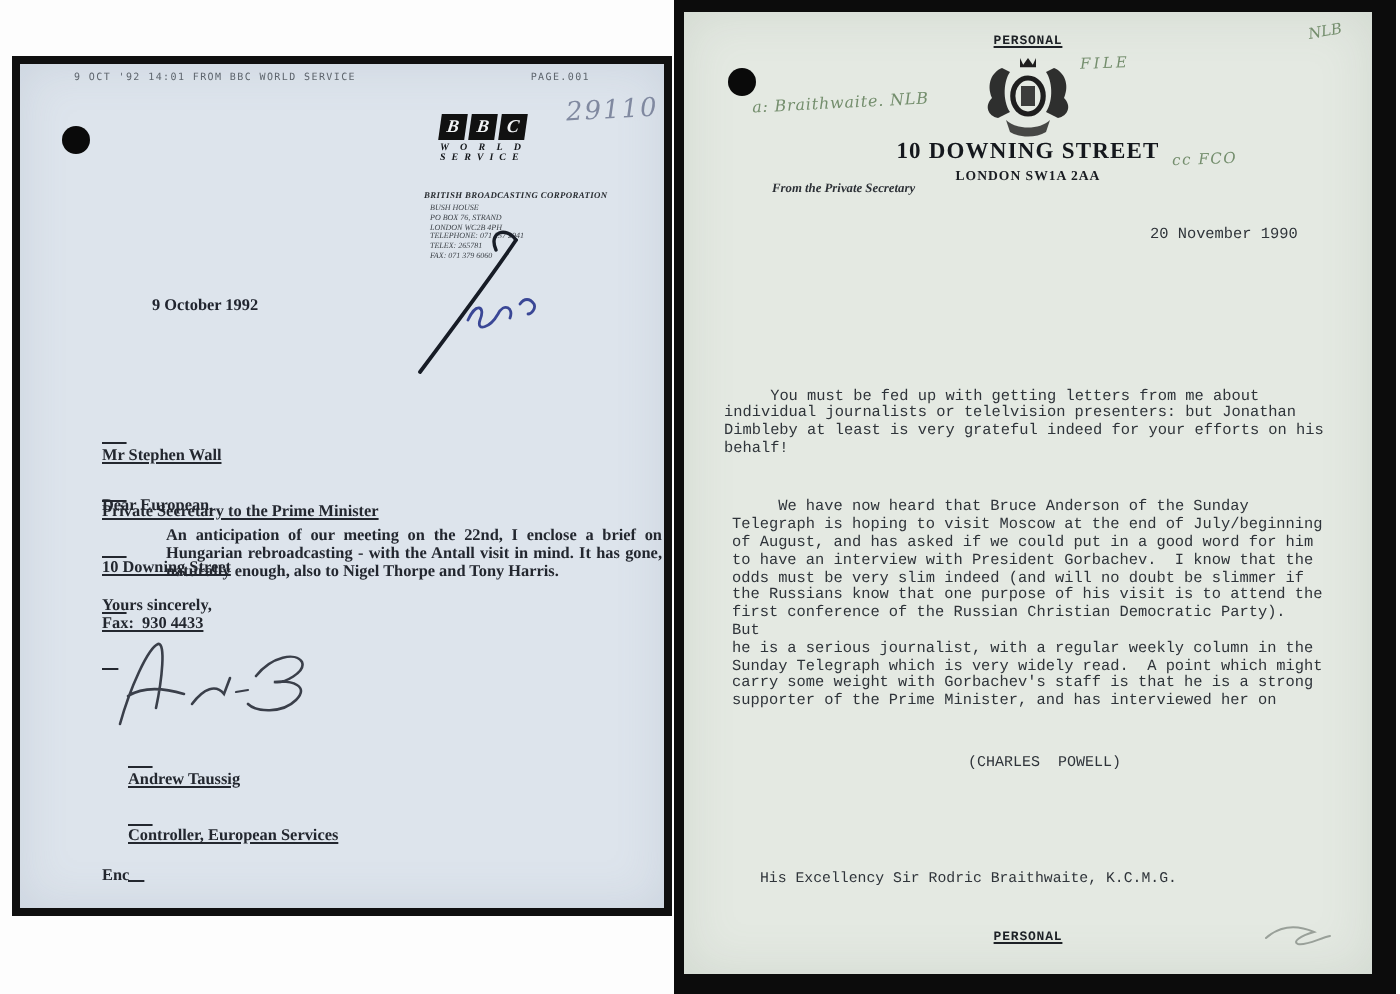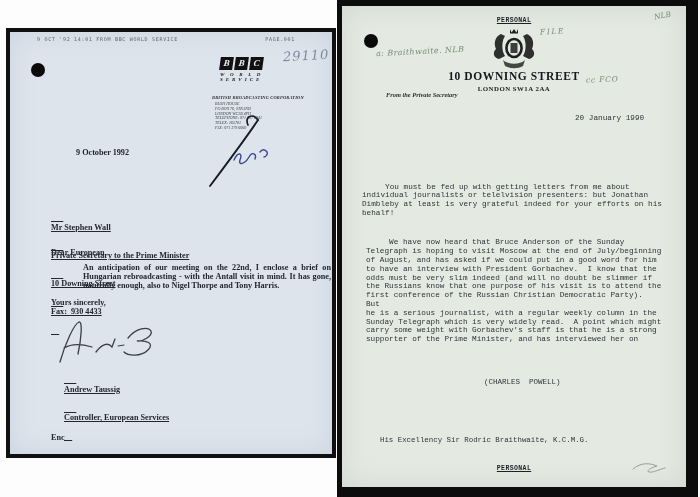--- a/index.html
+++ b/index.html
@@ -50,21 +50,21 @@
   .r-routing{left:34px;top:41px;font-size:8px;transform:rotate(-3deg);letter-spacing:.4px;}
   .r-cc{left:244px;top:69px;font-size:7.5px;letter-spacing:.8px;transform:rotate(-2deg);}
   .r-downing{left:0;right:0;top:64px;text-align:center;font-size:11.5px;font-weight:bold;
              letter-spacing:.6px;color:#15181d;}
   .r-london{left:0;right:0;top:79px;text-align:center;font-size:6.8px;font-weight:bold;
             letter-spacing:.5px;color:#1a1d22;}
   .r-from{left:44px;top:85px;font-size:6.4px;font-style:italic;font-weight:600;color:#2b2f35;}
   .r-date{left:233px;top:108px;font-size:7.7px;}
   .punch-right{left:22px;top:28px;}
   .r-body{left:20px;top:155px;width:300px;font-size:7.7px;line-height:8.8px;white-space:pre-wrap;}
-  .r-p1{margin:4px 0 3px 0;} .r-p2{margin:0 0 3px 4px;} .r-p3{margin:0;}
+  .r-p1{margin:16px 0 3px 0;} .r-p2{margin:0 0 3px 4px;} .r-p3{margin:0;}
   .r-charles{left:142px;top:372px;font-size:7.5px;white-space:pre;}
   .r-excellency{left:38px;top:430px;font-size:7.4px;}
   .r-personal-bottom{left:0;right:0;top:459px;text-align:center;font-family:"Liberation Mono",monospace;
                      font-size:6.5px;font-weight:bold;letter-spacing:.4px;text-decoration:underline;color:#1d2126;}
 </style>
 </head>
 <body>
 
 <div class="stage">
 
@@ -149,21 +149,21 @@
     </svg>
 
     <div class="abs green r-file">FILE</div>
     <div class="abs green r-nlb">NLB</div>
     <div class="abs green r-routing">a: Braithwaite. NLB</div>
     <div class="abs green r-cc">cc FCO</div>
 
     <div class="abs r-downing">10 DOWNING STREET</div>
     <div class="abs r-london">LONDON SW1A 2AA</div>
     <div class="abs r-from">From the Private Secretary</div>
-    <div class="abs mono r-date">20 January 1990</div>
+    <div class="abs mono r-date">20 November 1990</div>
 
     <div class="abs punch punch-right"></div>
 
     <div class="abs mono r-body">
       <div class="r-p1">     You must be fed up with getting letters from me about
 individual journalists or telelvision presenters: but Jonathan
 Dimbleby at least is very grateful indeed for your efforts on his
 behalf!</div>
       <div class="r-p2">     We have now heard that Bruce Anderson of the Sunday
 Telegraph is hoping to visit Moscow at the end of July/beginning

